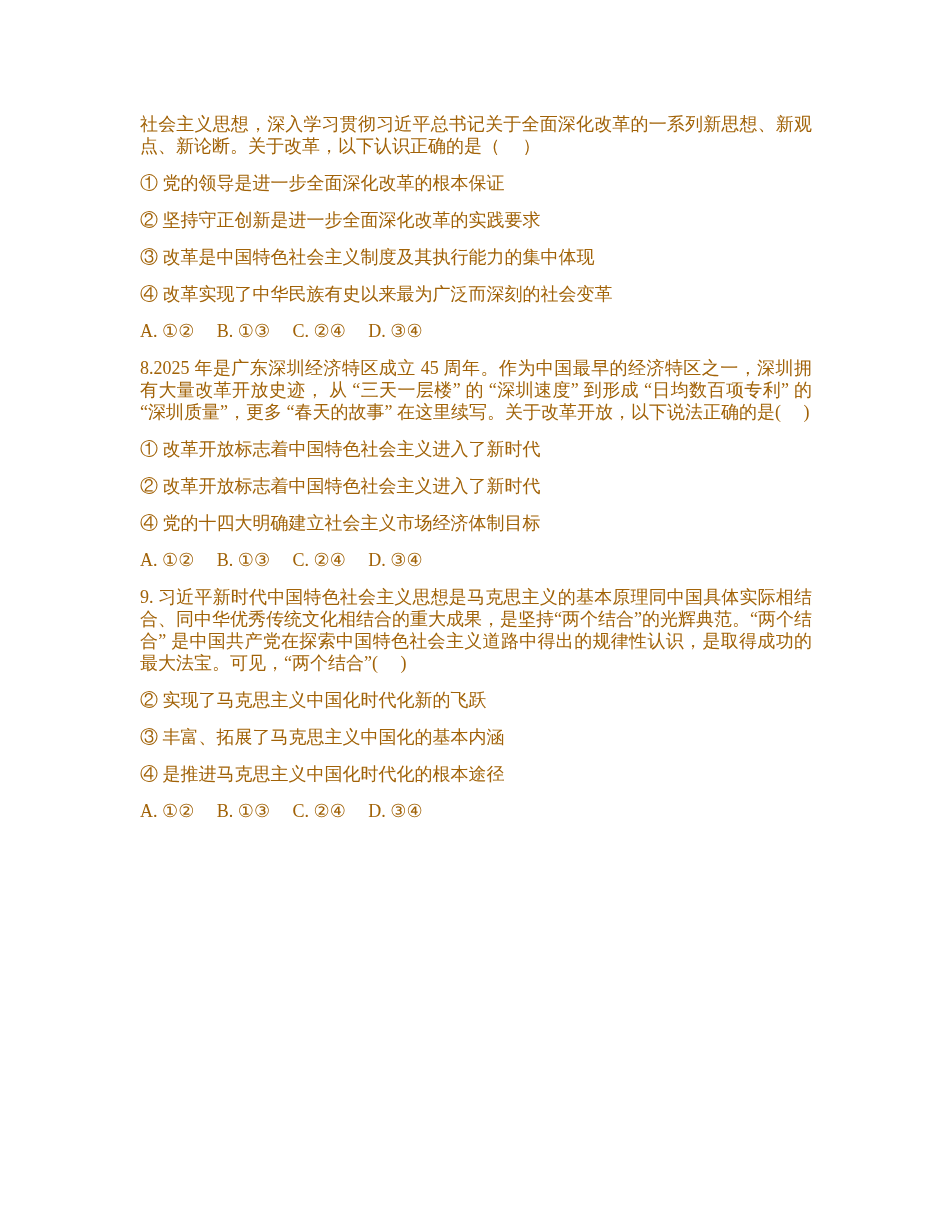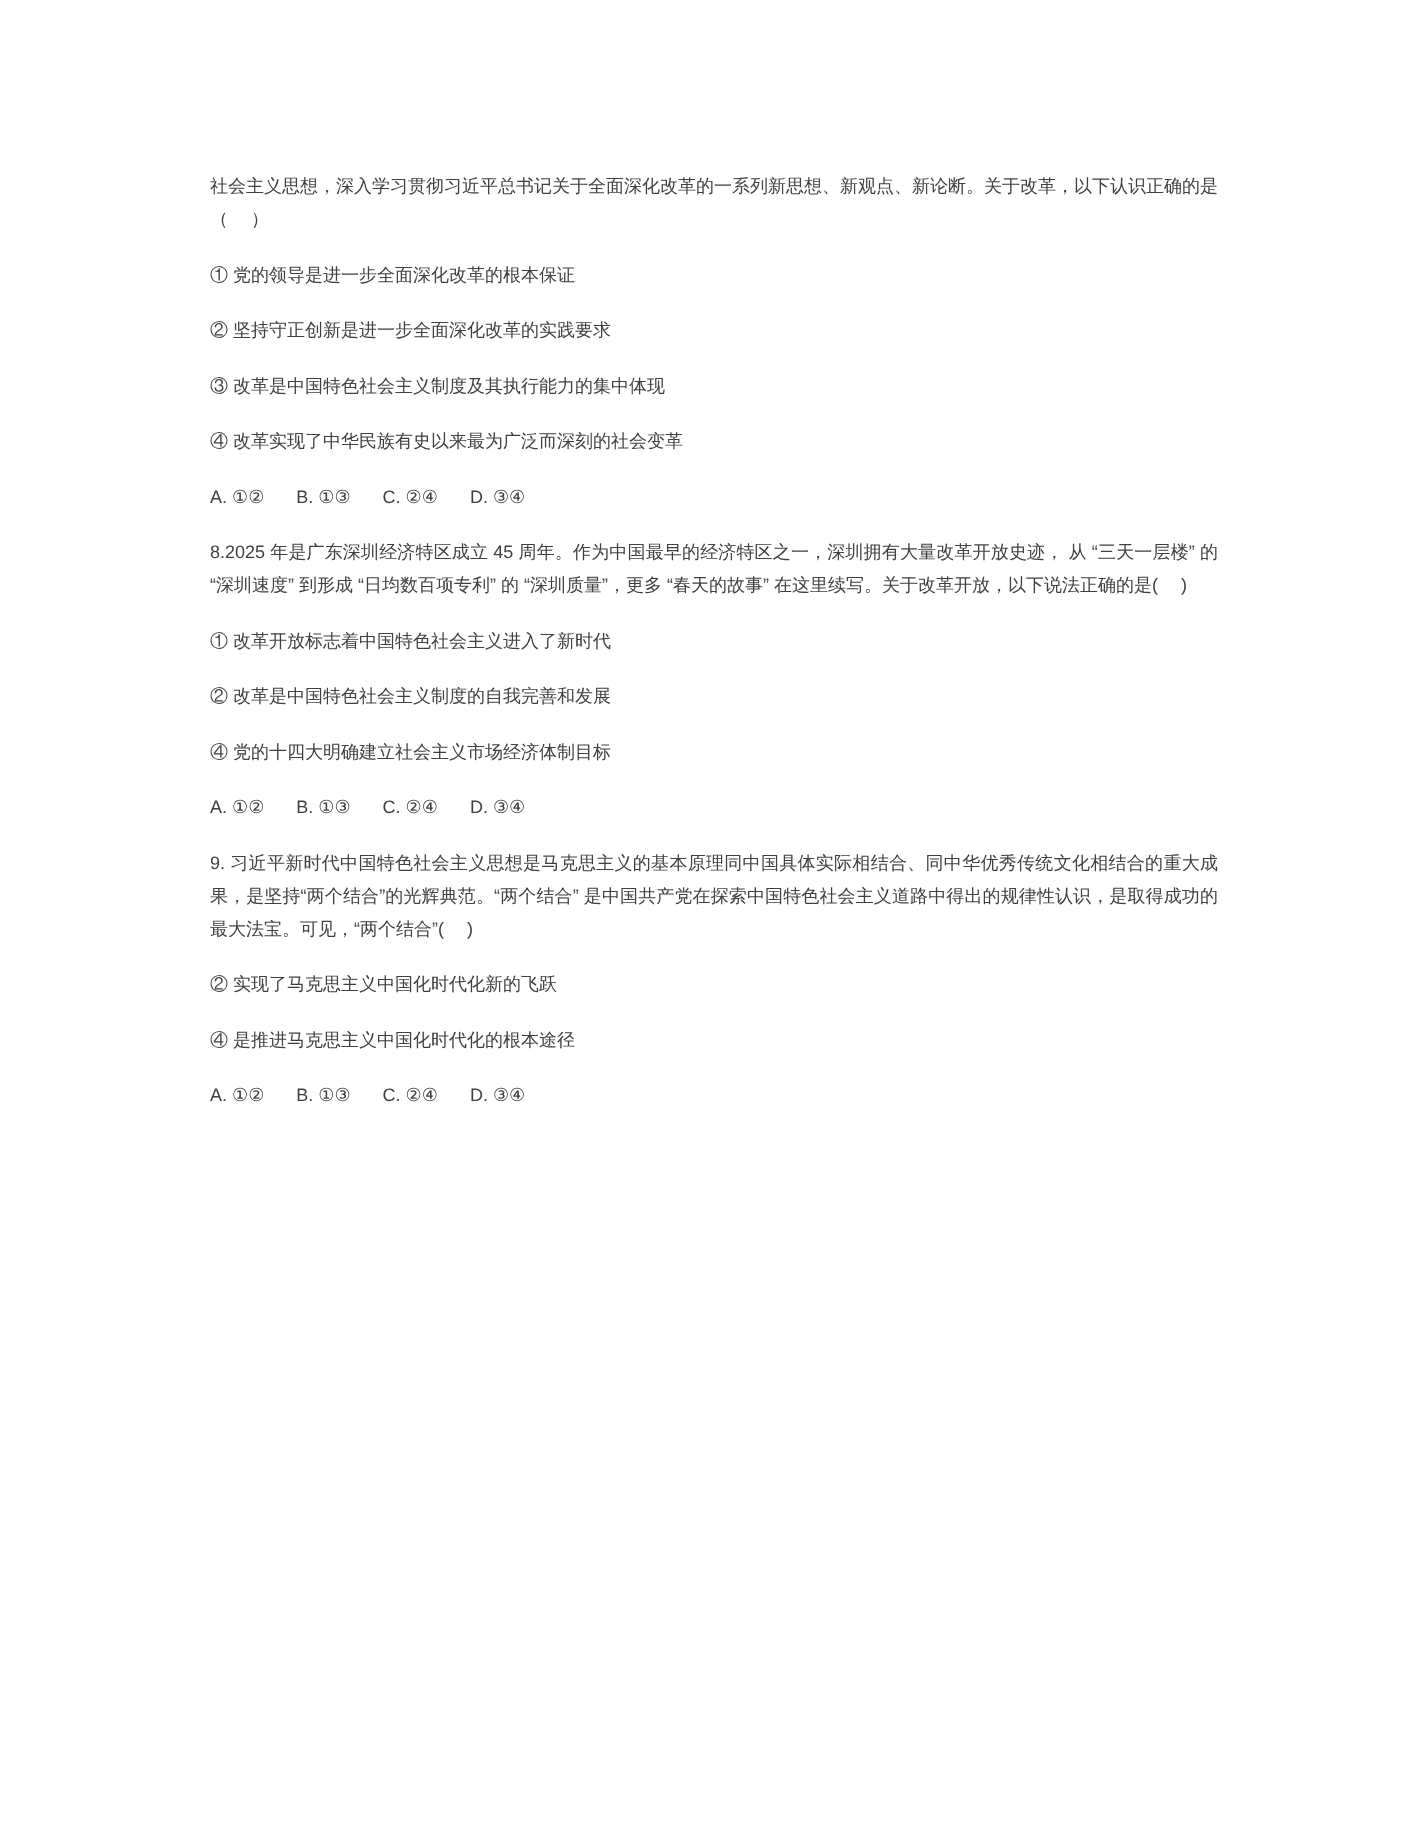--- a/index.html
+++ b/index.html
@@ -1,20 +1,20 @@
 <!DOCTYPE html>
 <html><head>
 <meta charset="utf-8">
 <style>
   html, body { margin: 0; padding: 0; background: #ffffff; }
   body { width: 950px; height: 1230px; position: relative; overflow: hidden; }
   .page {
     position: absolute; left: 140px; top: 113px; width: 672px;
-    font-family: Liberation Sans, sans-serif;
-    font-size: 12px; color: #404040; line-height: 22px;
+    font-family: Liberation Serif, serif;
+    font-size: 18px; color: #a16207; line-height: 22px;
   }
   .para { margin: 0 0 15px 0; text-align: justify; }
   .opt { margin: 12px 0 15px 0; white-space: nowrap; }
   .answers { margin: 0 0 15px 0; white-space: nowrap; }
   .answers span { margin-right: 18px; }
 </style>
 </head>
 <body>
 
 <div class="page">
@@ -29,33 +29,34 @@
       <span>A. ①②</span>
       <span>B. ①③</span>
       <span>C. ②④</span>
       <span>D. ③④</span>
     </p>
   </div>
 
   <div>
     <p class="para">8.2025 年是广东深圳经济特区成立 45 周年。作为中国最早的经济特区之一，深圳拥有大量改革开放史迹， 从 “三天一层楼” 的 “深圳速度” 到形成 “日均数百项专利” 的 “深圳质量”，更多 “春天的故事” 在这里续写。关于改革开放，以下说法正确的是(　 )</p>
     <p class="opt">① 改革开放标志着中国特色社会主义进入了新时代</p>
-    <p class="opt">② 改革是中国特色社会主义制度的自我完善和发展</p>
+    <p class="opt">② 改革开放标志着中国特色社会主义进入了新时代</p>
     <p class="opt">④ 党的十四大明确建立社会主义市场经济体制目标</p>
     <p class="answers">
       <span>A. ①②</span>
       <span>B. ①③</span>
       <span>C. ②④</span>
       <span>D. ③④</span>
     </p>
   </div>
 
   <div>
     <p class="para">9. 习近平新时代中国特色社会主义思想是马克思主义的基本原理同中国具体实际相结合、同中华优秀传统文化相结合的重大成果，是坚持“两个结合”的光辉典范。“两个结合” 是中国共产党在探索中国特色社会主义道路中得出的规律性认识，是取得成功的最大法宝。可见，“两个结合”(　 )</p>
     <p class="opt">② 实现了马克思主义中国化时代化新的飞跃</p>
+    <p class="opt">③ 丰富、拓展了马克思主义中国化的基本内涵</p>
     <p class="opt">④ 是推进马克思主义中国化时代化的根本途径</p>
     <p class="answers">
       <span>A. ①②</span>
       <span>B. ①③</span>
       <span>C. ②④</span>
       <span>D. ③④</span>
     </p>
   </div>
 
 

